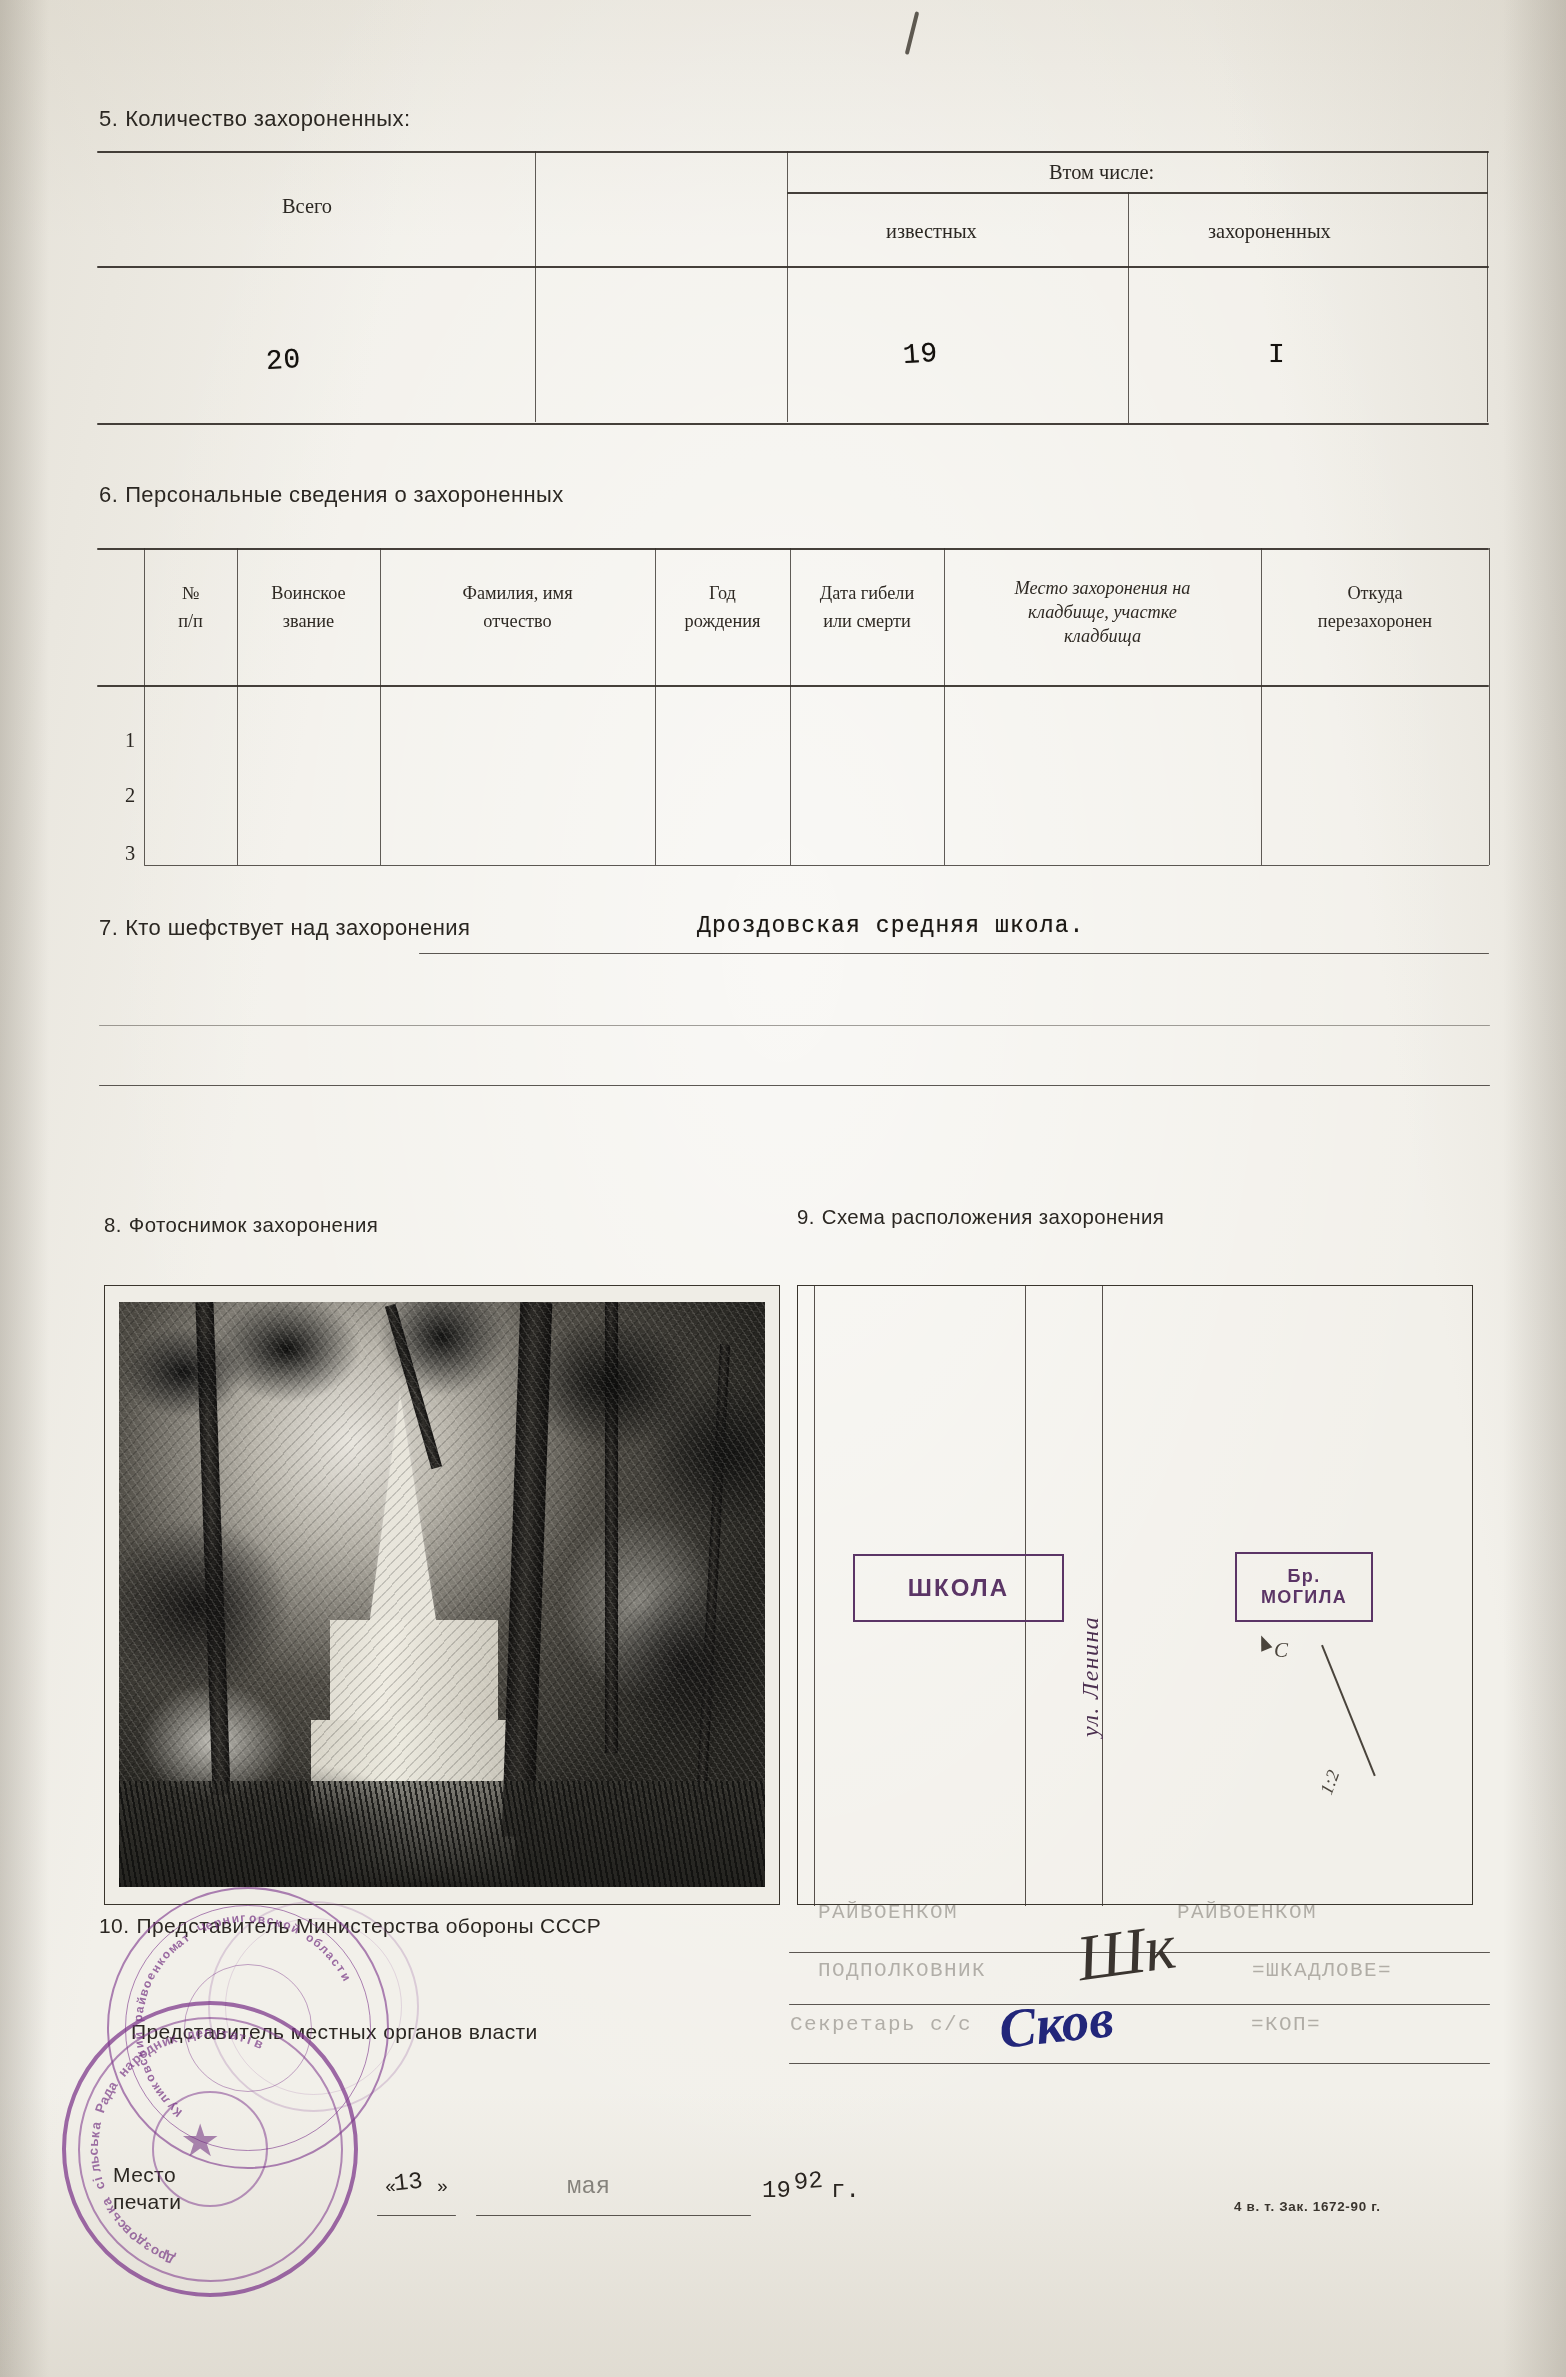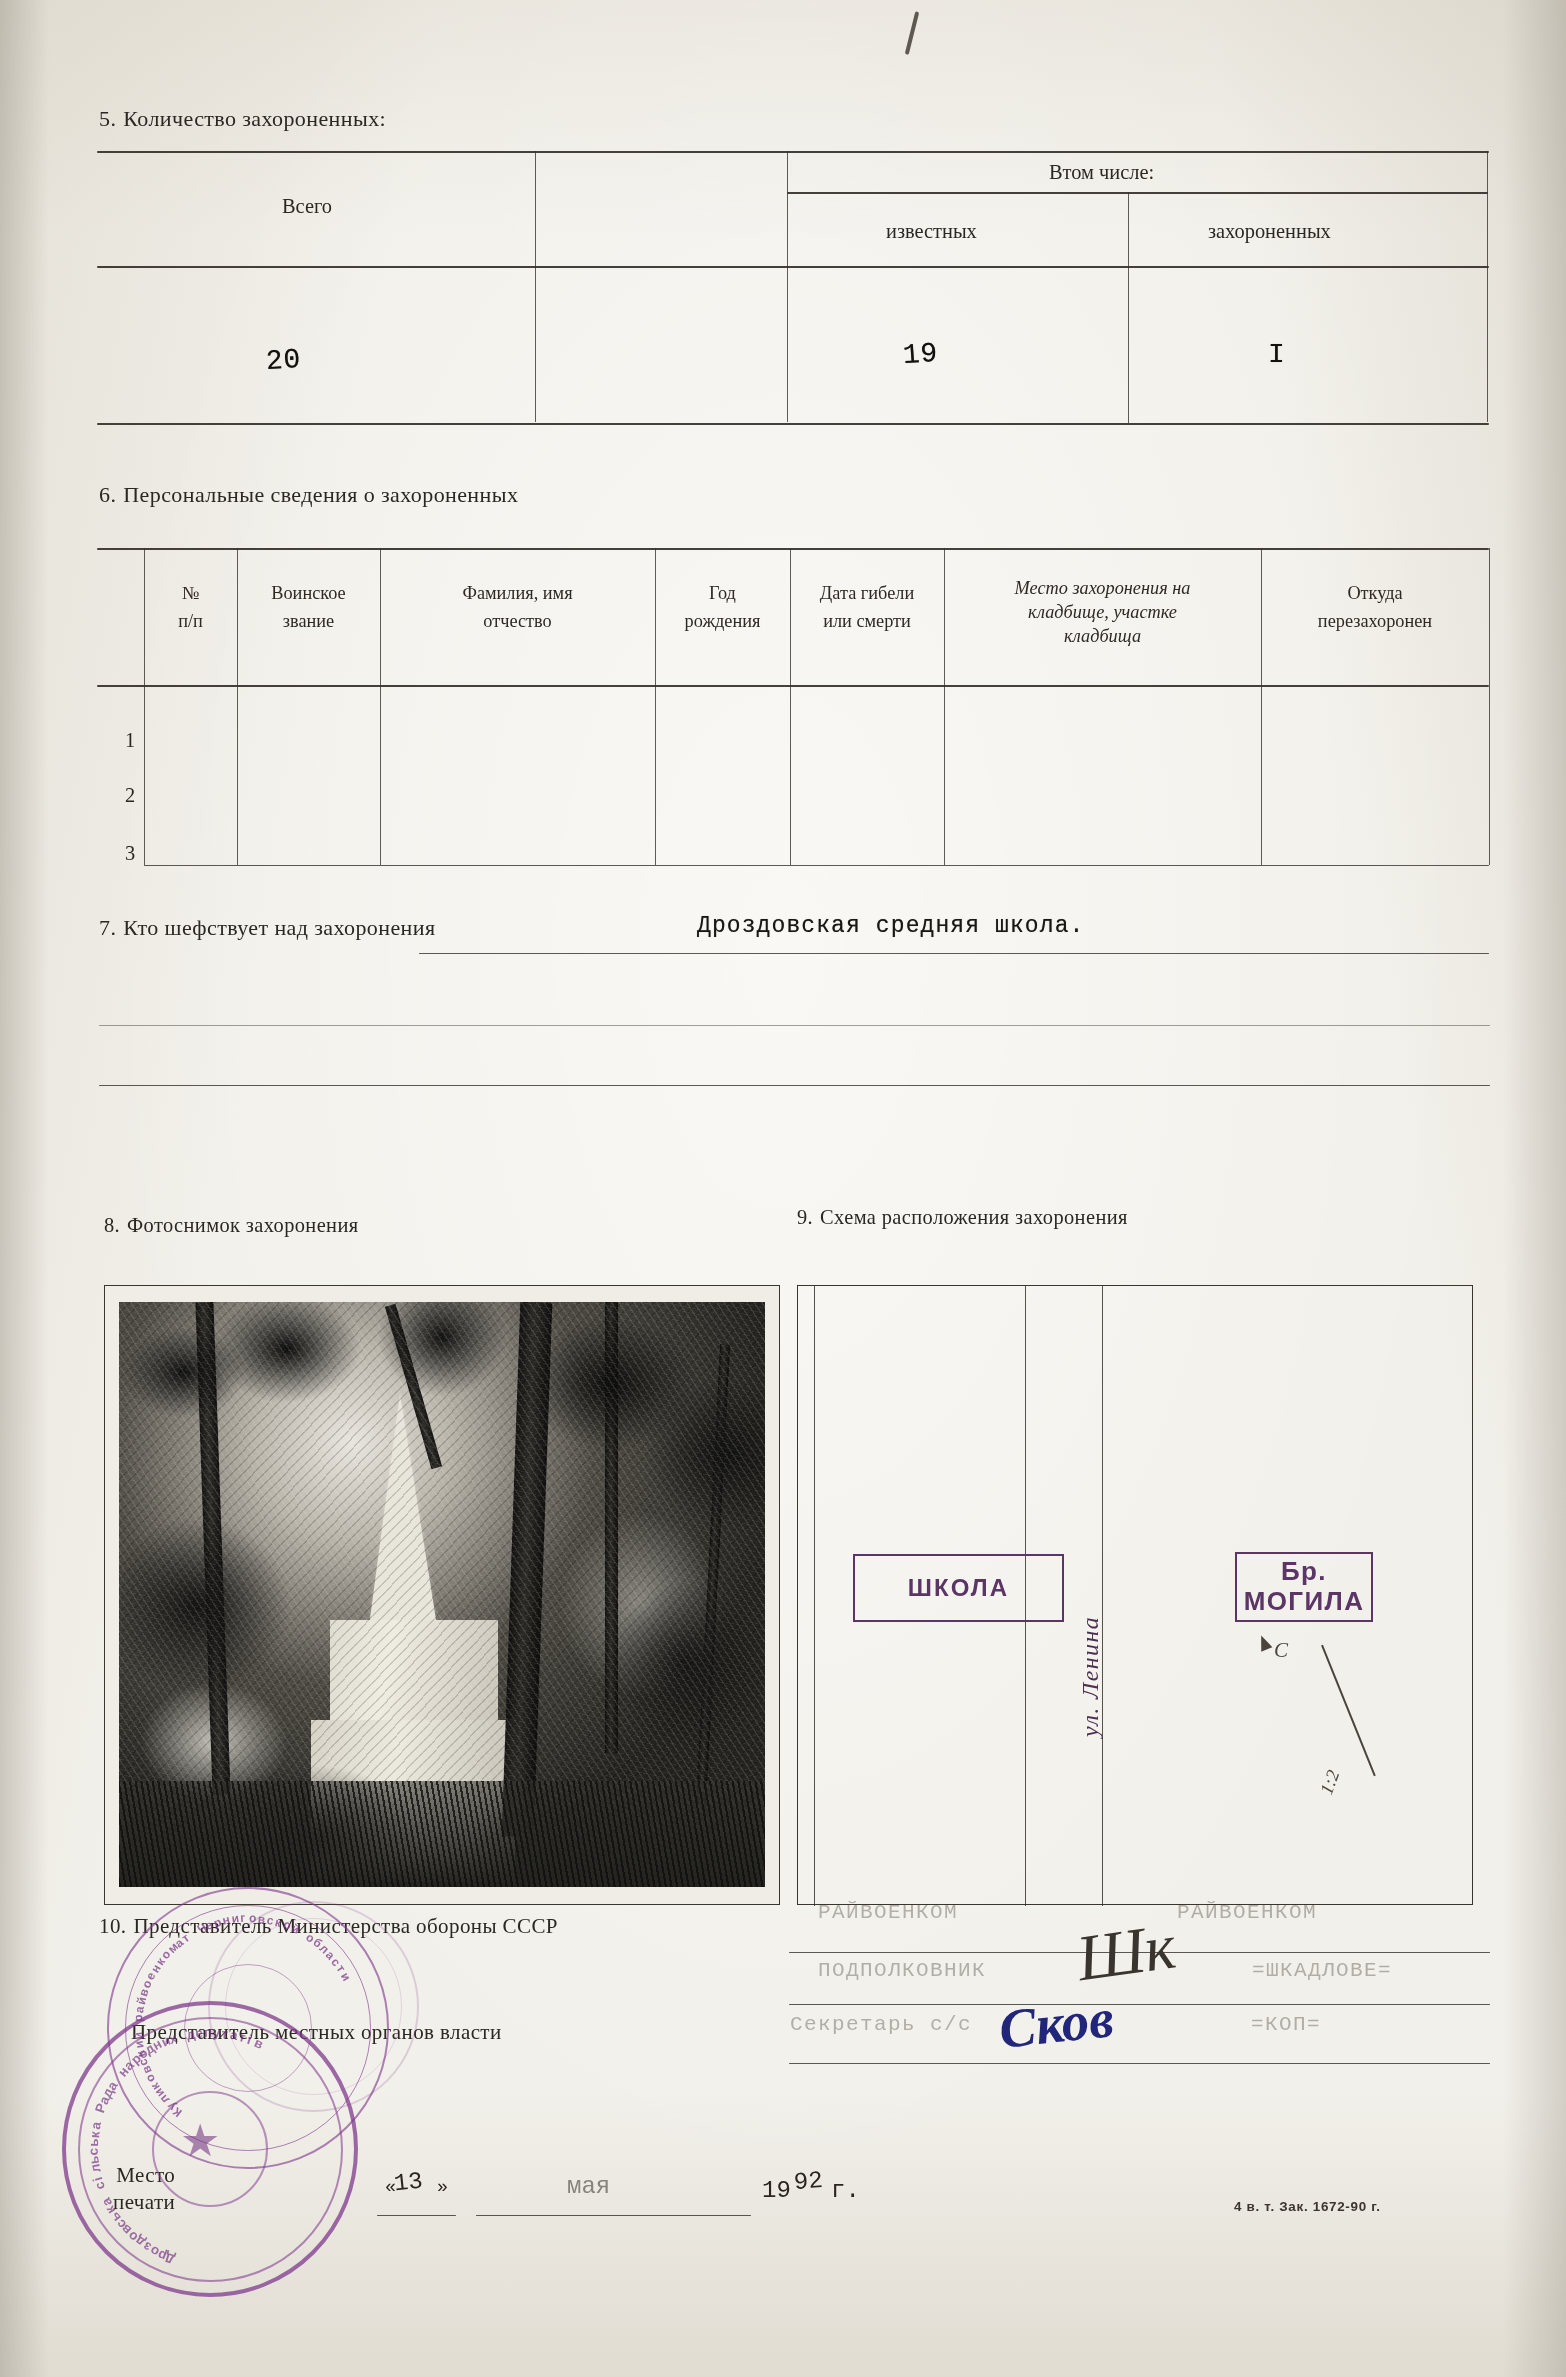--- a/index.html
+++ b/index.html
@@ -50,22 +50,21 @@
     border-radius: 2.1px;
     opacity: .8;
   }
 
   
   .heading {
     position: absolute;
     font-size: 22px;
     letter-spacing: 0.4px;
     white-space: nowrap;
-    font-family: Liberation Serif, serif;
-    text-align: right;
+    font-family: Liberation Sans, sans-serif;
   }
   .hdr-num { margin-right: 7px; }
 
   
   .rule {
     position: absolute;
     background: #35302a;
     height: 2.1px;
     border-radius: 1.4px;
     opacity: .92;
@@ -467,21 +466,21 @@
     <div class="scheme-line" style="left:15.5px; top:0; height:620px;"></div>
     <div class="scheme-line" style="left:227px; top:0; height:620px;"></div>
     <div class="scheme-line" style="left:304px; top:0; height:620px;"></div>
 
     <div class="scheme-box" style="left:55px; top:268px; width:211px; height:68px; font-size:24px;">
       <span>ШКОЛА</span>
     </div>
 
     <div class="street-label" style="left:279px; top:451px;">ул. Ленина</div>
 
-    <div class="scheme-box" style="left:437px; top:266px; width:138px; height:70px; font-size:26px; flex-direction:column; letter-spacing:1.4px;">
+    <div class="scheme-box" style="left:437px; top:266px; width:138px; height:70px; font-size:18px; flex-direction:column; letter-spacing:1.4px;">
       <span>Бр.</span>
       <span>МОГИЛА</span>
     </div>
 
     <div class="scheme-arrow" style="left:523px; top:359px; height:141px; transform:rotate(-22deg);"></div>
     <div class="scheme-arrow-head" style="left:460px; top:349px; transform:rotate(-22deg);"></div>
     <div class="scheme-mark" style="left:476px; top:352px;">С</div>
     <div class="scheme-mark" style="left:520px; top:486px; transform:rotate(-70deg); font-size:18.3px;">1:2</div>
   </div>
 

